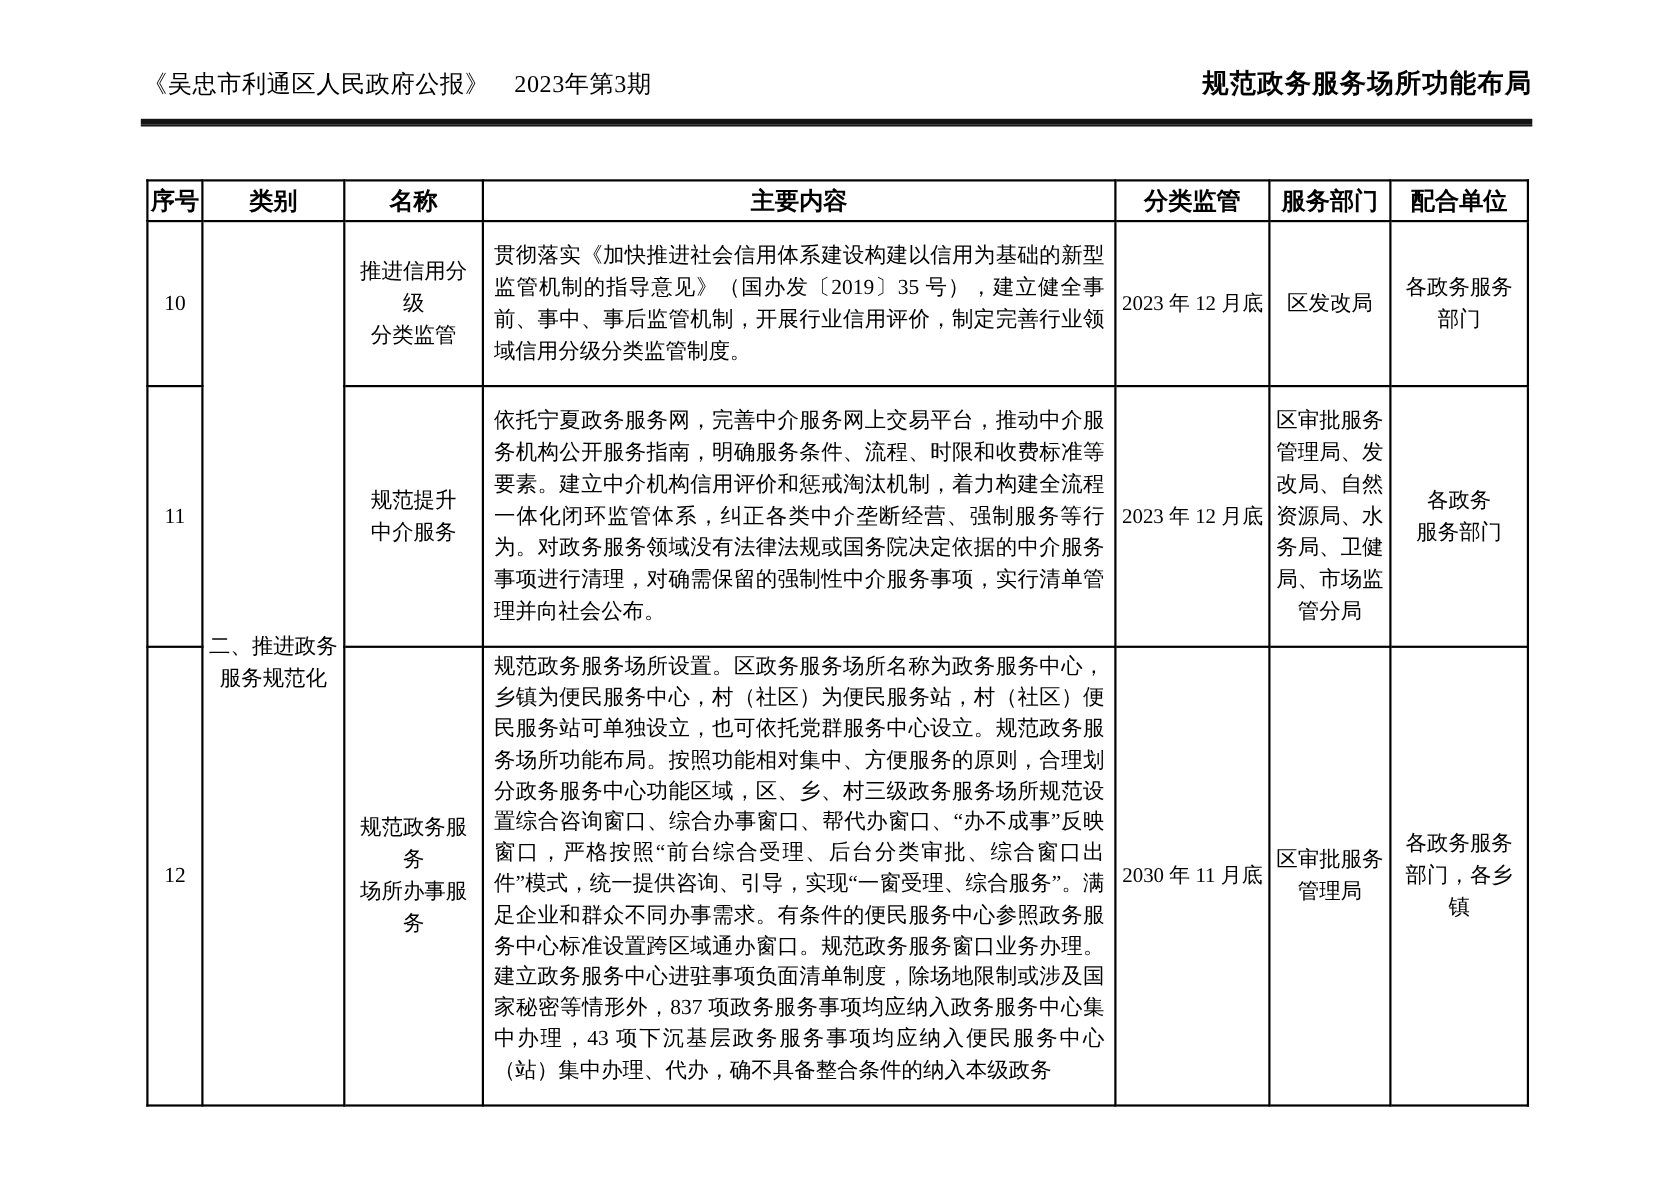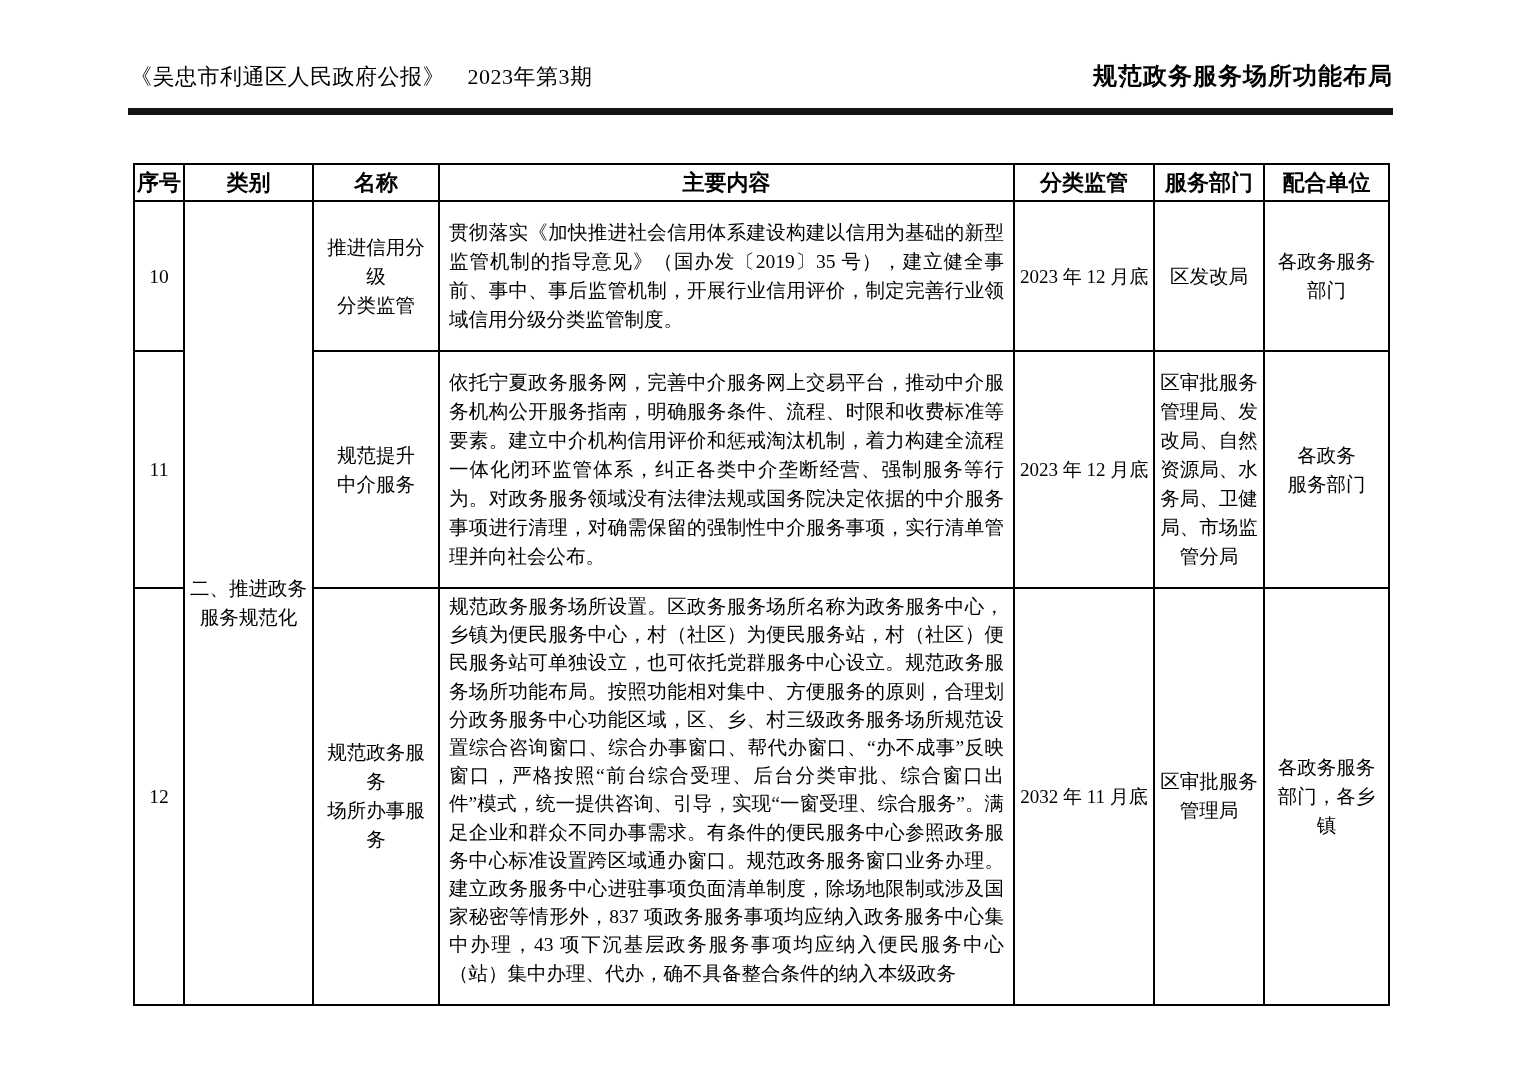--- a/index.html
+++ b/index.html
@@ -154,21 +154,21 @@
 局、市场监
 管分局</td>
         <td class="preline">各政务
 服务部门</td>
       </tr>
       <tr class="row-12">
         <td>12</td>
         <td class="preline">规范政务服务
 场所办事服务</td>
         <td class="content-cell">规范政务服务场所设置。区政务服务场所名称为政务服务中心，乡镇为便民服务中心，村（社区）为便民服务站，村（社区）便民服务站可单独设立，也可依托党群服务中心设立。规范政务服务场所功能布局。按照功能相对集中、方便服务的原则，合理划分政务服务中心功能区域，区、乡、村三级政务服务场所规范设置综合咨询窗口、综合办事窗口、帮代办窗口、“办不成事”反映窗口，严格按照“前台综合受理、后台分类审批、综合窗口出件”模式，统一提供咨询、引导，实现“一窗受理、综合服务”。满足企业和群众不同办事需求。有条件的便民服务中心参照政务服务中心标准设置跨区域通办窗口。规范政务服务窗口业务办理。建立政务服务中心进驻事项负面清单制度，除场地限制或涉及国家秘密等情形外，837 项政务服务事项均应纳入政务服务中心集中办理，43 项下沉基层政务服务事项均应纳入便民服务中心（站）集中办理、代办，确不具备整合条件的纳入本级政务</td>
-        <td class="deadline-cell">2032 年 11 月底</td>
+        <td class="deadline-cell">2030 年 11 月底</td>
         <td class="lead-cell preline">区审批服务
 管理局</td>
         <td class="preline">各政务服务
 部门，各乡镇</td>
       </tr>
     </tbody>
   </table>
 
 
 </div>

